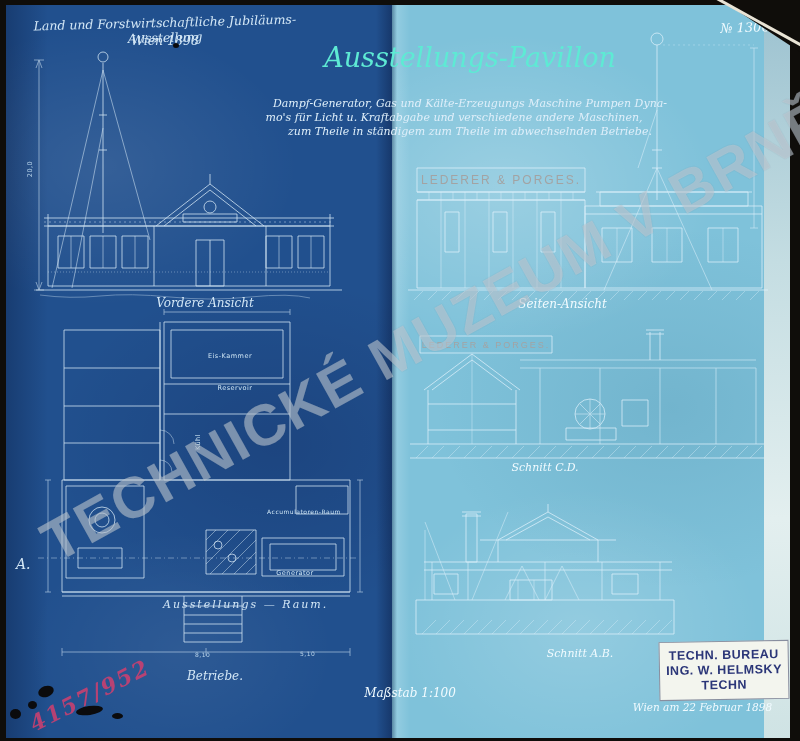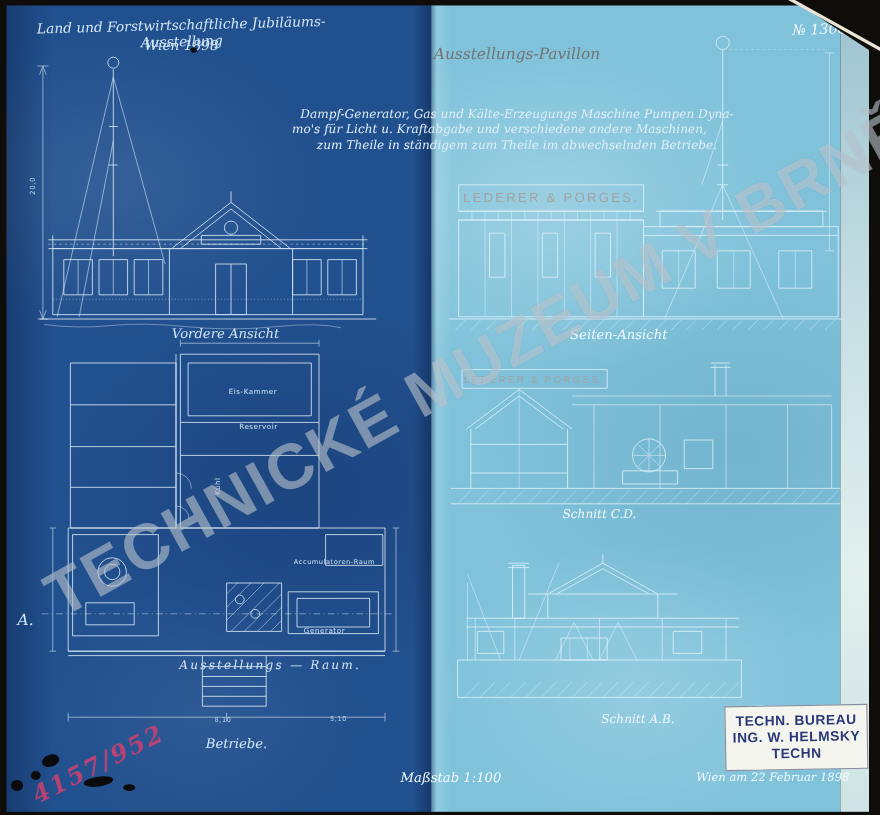--- a/index.html
+++ b/index.html
@@ -203,37 +203,37 @@
       <rect x="416" y="600" width="258" height="34"></rect>
       <path d="M422,634 l14,-14 M436,634 l14,-14 M450,634 l14,-14 M464,634 l14,-14 M478,634 l14,-14 M492,634 l14,-14 M506,634 l14,-14 M520,634 l14,-14 M534,634 l14,-14 M548,634 l14,-14 M562,634 l14,-14 M576,634 l14,-14 M590,634 l14,-14 M604,634 l14,-14 M618,634 l14,-14 M632,634 l14,-14 M646,634 l14,-14 M658,634 l14,-14" opacity="0.5"></path>
     </g>
   </svg>
 
   <div class="abs script center" style="left:20px; top:15px; width:290px; font-size:12.5px; transform:rotate(-1.5deg);">Land und Forstwirtschaftliche Jubiläums-Ausstellung</div>
   <div class="abs script center" style="left:20px; top:33px; width:290px; font-size:12.5px;">Wien 1898</div>
 
   <div class="abs script-light center" style="left:700px; top:20px; width:90px; font-size:13px; transform:rotate(-2deg);">№ 1306</div>
 
-  <div class="abs script center" style="left:300px; top:42px; width:340px; font-size:14px; color:#737373;">Ausstellungs-Pavillon</div>
+  <div class="abs script center" style="left:300px; top:42px; width:340px; font-size:27px; color:#5eead4;">Ausstellungs-Pavillon</div>
 
   <div class="abs script center" style="left:240px; top:97px; width:460px; font-size:11px; color:#dfeffa;">Dampf-Generator, Gas und Kälte-Erzeugungs Maschine Pumpen Dyna-</div>
   <div class="abs script center" style="left:224px; top:111px; width:460px; font-size:11px; color:#dfeffa;">mo's für Licht u. Kraftabgabe und verschiedene andere Maschinen,</div>
   <div class="abs script center" style="left:240px; top:125px; width:460px; font-size:11px; color:#dfeffa;">zum Theile in ständigem zum Theile im abwechselnden Betriebe.</div>
 
   <div class="sign-text" style="left:417px; top:169px; width:168px; line-height:22px; font-size:12px;">LEDERER &amp; PORGES.</div>
   <div class="sign-text" style="left:420px; top:338px; width:132px; line-height:14px; font-size:9px;">LEDERER &amp; PORGES.</div>
 
   <div class="abs script center" style="left:130px; top:296px; width:150px; font-size:12px;">Vordere Ansicht</div>
   <div class="abs script-light center" style="left:490px; top:297px; width:145px; font-size:12px;">Seiten-Ansicht</div>
   <div class="abs script-light center" style="left:480px; top:461px; width:130px; font-size:11px;">Schnitt C.D.</div>
   <div class="abs script-light center" style="left:515px; top:647px; width:130px; font-size:11px;">Schnitt A.B.</div>
 
   <div class="abs script" style="left:163px; top:598px; font-size:11px; letter-spacing:2px;">Ausstellungs — Raum.</div>
   <div class="abs script center" style="left:160px; top:669px; width:110px; font-size:12px;">Betriebe.</div>
-  <div class="abs script-light center" style="left:345px; top:700px; width:130px; font-size:12px;">Maßstab 1:100</div>
+  <div class="abs script-light center" style="left:345px; top:686px; width:130px; font-size:12px;">Maßstab 1:100</div>
   <div class="abs script" style="left:16px; top:556px; font-size:14px;">A.</div>
 
   <div class="abs tiny center" style="left:195px; top:352px; width:70px;">Eis-Kammer</div>
   <div class="abs tiny center" style="left:200px; top:384px; width:70px;">Reservoir</div>
   <div class="abs tiny" style="left:190px; top:438px; transform:rotate(-90deg);">Kühl</div>
   <div class="abs tiny center" style="left:258px; top:508px; width:92px; font-size:6px;">Accumulatoren-Raum</div>
   <div class="abs tiny center" style="left:265px; top:569px; width:60px;">Generator</div>
 
   <div class="abs tiny" style="left:22px; top:165px; transform:rotate(-90deg); color:#b9d4ea;">20,0</div>
   <div class="abs tiny" style="left:195px; top:651px; font-size:6px; color:#b9d4ea;">8,10</div>

